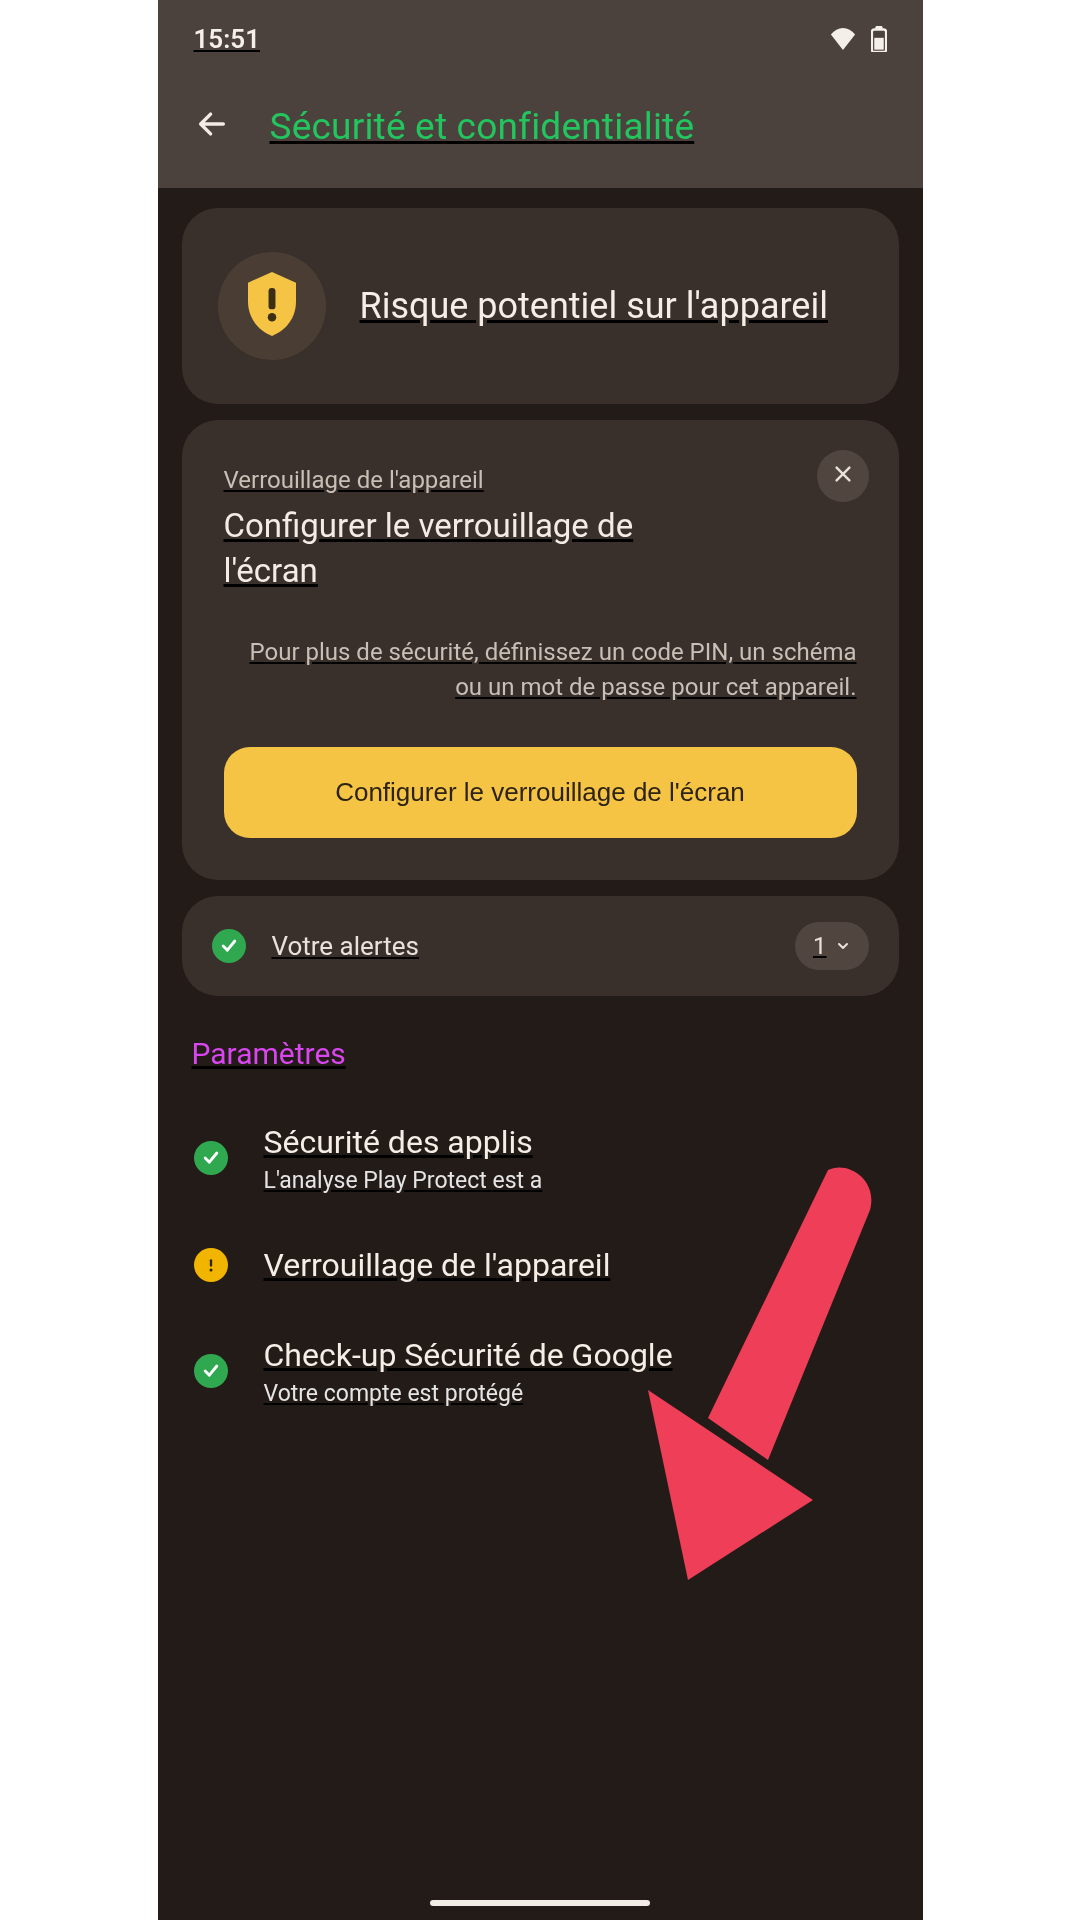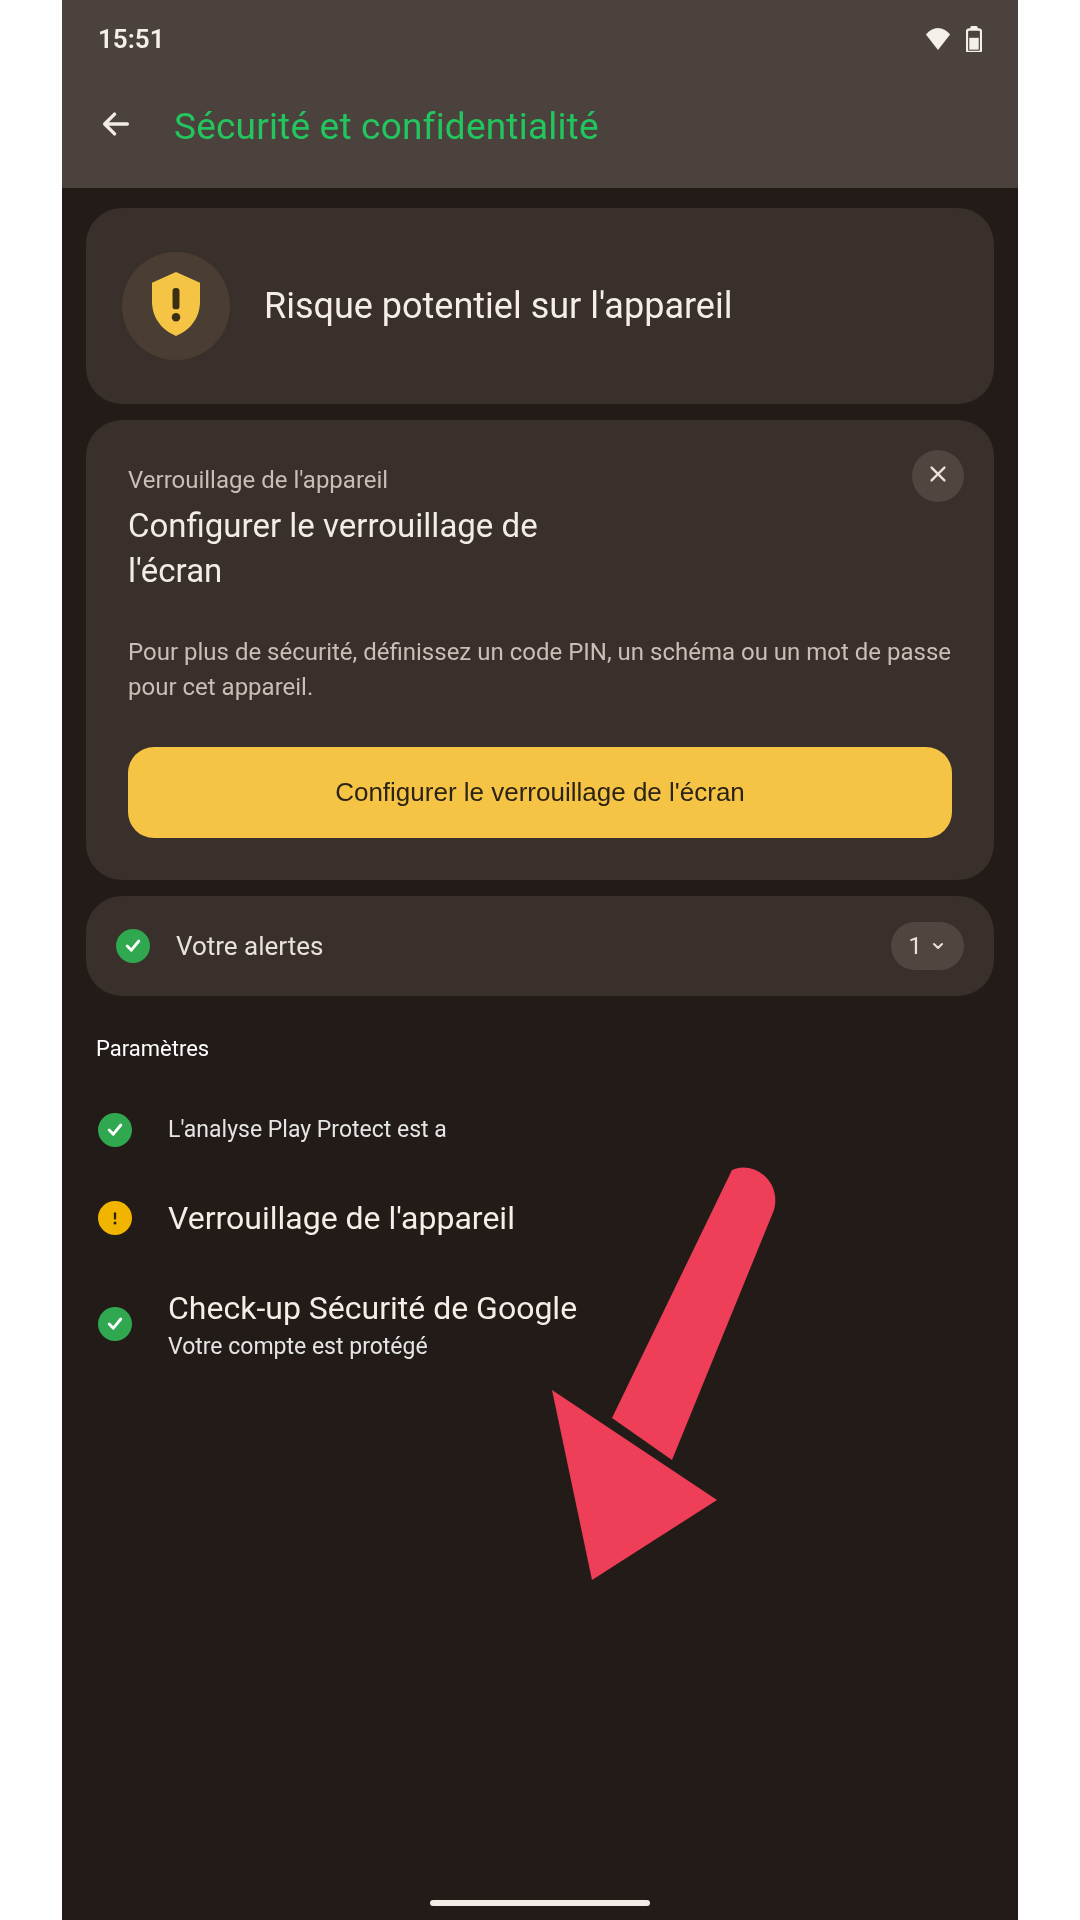--- a/index.html
+++ b/index.html
@@ -4,24 +4,25 @@
   <style>
     * { box-sizing: border-box; margin: 0; padding: 0; }
     html, body { width: 100%; height: 100%; }
     body {
       background: #ffffff;
       font-family: -apple-system, BlinkMacSystemFont, "Segoe UI", Roboto, Arial, sans-serif;
       display: flex;
       justify-content: center;
     }
     .frame {
-      width: 956px;
+      width: 765px;
       margin: 0 auto;
       background: #ffffff;
       position: relative;
+      text-decoration: underline;
     }
     .phone {
       width: 100%;
       background: #231b18;
       color: #e8e2dc;
       min-height: 1920px;
       position: relative;
       overflow: hidden;
     }
     
@@ -80,21 +81,21 @@
     .lock-card { position: relative; padding: 46px 42px 42px 42px; }
     .lock-close {
       position: absolute; top: 30px; right: 30px;
       width: 52px; height: 52px; border-radius: 50%;
       background: #51463f;
       display: flex; align-items: center; justify-content: center;
       cursor: pointer;
     }
     .lock-eyebrow { font-size: 24px; color: #c8bfb6; margin-bottom: 10px; }
     .lock-title { font-size: 33px; color: #f2ece5; line-height: 1.35; max-width: 500px; }
-    .lock-desc { margin-top: 42px; font-size: 24px; color: #c8bfb6; line-height: 1.45; }
+    .lock-desc { margin-top: 42px; font-size: 24px; color: #c8bfb6; line-height: 1.45; text-align: right; }
     .primary-btn {
       margin-top: 42px;
       width: 100%;
       background: #f6c445;
       color: #2c2315;
       border: none;
       border-radius: 26px;
       padding: 30px 20px;
       font-size: 26px;
       font-weight: 500;
@@ -119,21 +120,21 @@
       background: #51463f;
       border-radius: 28px;
       padding: 10px 18px;
       display: inline-flex; align-items: center; gap: 8px;
       font-size: 24px; color: #e9e2da;
       cursor: pointer;
     }
     
     .section-heading {
       margin: 40px 10px 26px 10px;
-      font-size: 22px; color: #ffffff;
+      font-size: 30px; color: #d946ef;
     }
     
     .setting-row {
       display: flex; align-items: center; gap: 36px;
       padding: 26px 12px;
       cursor: pointer;
     }
     .setting-texts { display: flex; flex-direction: column; gap: 6px; }
     .setting-title { font-size: 32px; color: #f4eee7; }
     .setting-sub { font-size: 23px; color: #e5e5e5; }
@@ -233,20 +234,21 @@
 
       <div class="section-heading">Paramètres</div>
 
       <div class="setting-row">
         <span class="status-dot dot-green">
           <svg width="20" height="20" viewBox="0 0 24 24">
               <path fill="none" stroke="#ffffff" stroke-width="3.4" stroke-linecap="round" stroke-linejoin="round" d="M5 12l5 5 9-11"></path>
             </svg>
         </span>
         <div class="setting-texts">
+          <div class="setting-title">Sécurité des applis</div>
           <div class="setting-sub">L'analyse Play Protect est a</div>
         </div>
       </div>
 
       <div class="setting-row">
         <span class="status-dot dot-yellow">
           <svg width="20" height="20" viewBox="0 0 24 24">
               <rect x="10.6" y="5" width="2.8" height="9" rx="1.4" fill="#2c2315"></rect>
               <circle cx="12" cy="18" r="1.8" fill="#2c2315"></circle>
             </svg>

